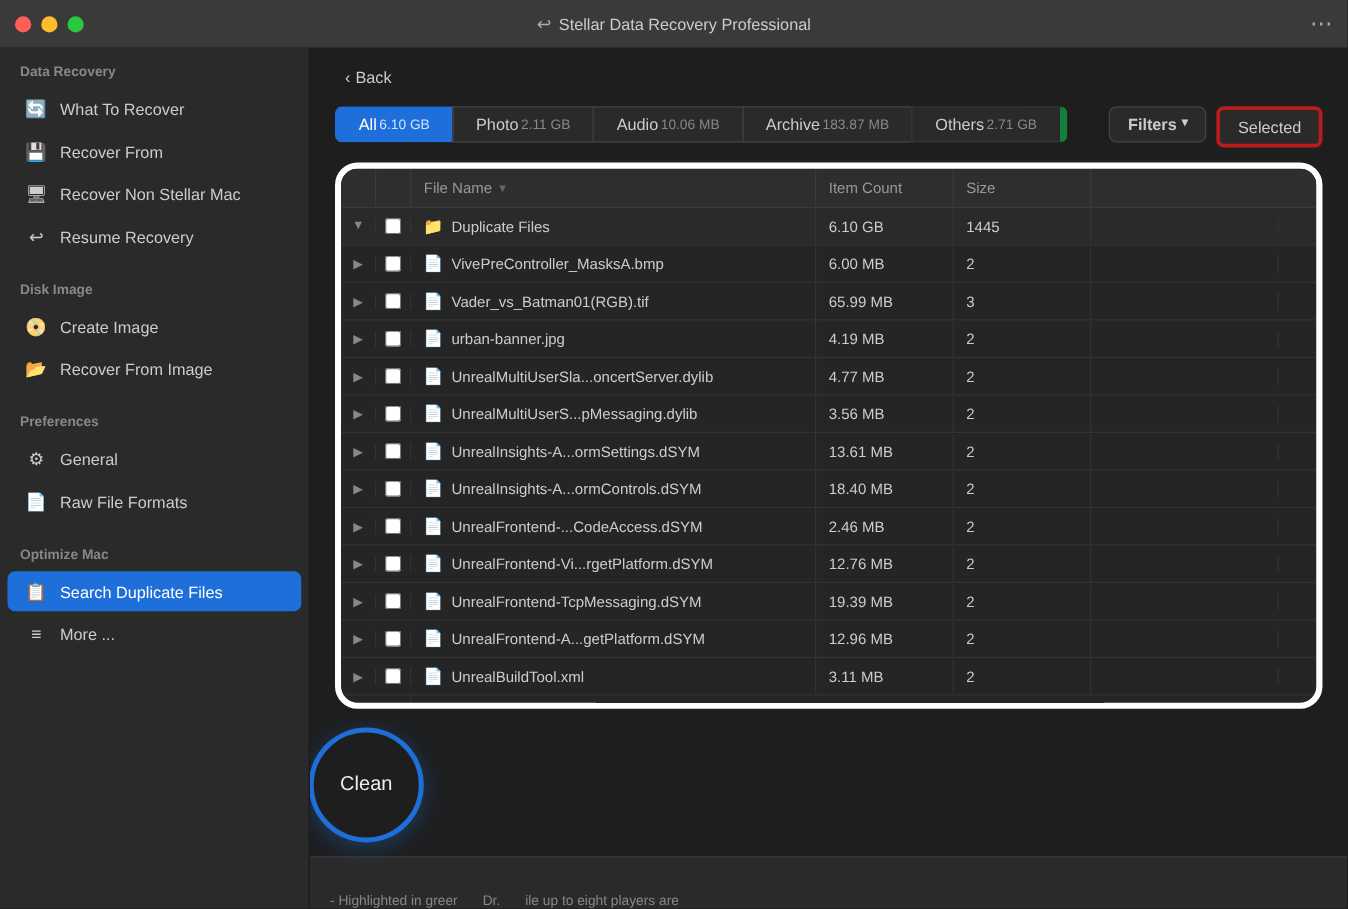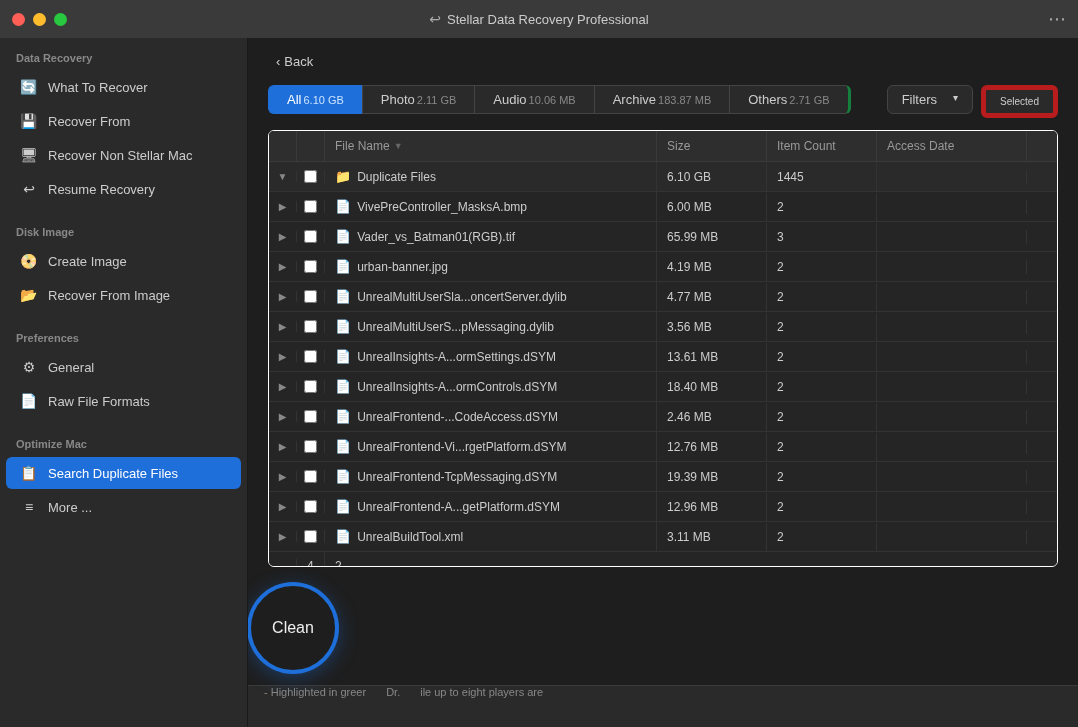--- a/index.html
+++ b/index.html
@@ -180,47 +180,48 @@
     }
     .filter-tab .tab-size {
       font-size: 11px;
       color: #888;
     }
     .filter-tab.active .tab-size { color: #cce4ff; }
     .filter-spacer { flex: 1; }
     .filters-btn {
       display: flex;
       align-items: flex-start;
-      gap: 16px;
+      gap: 4px;
       padding: 6px 14px;
       border: 1px solid #444;
       background: #2a2a2a;
       color: #ccc;
       font-size: 13px;
       border-radius: 6px;
       cursor: pointer;
       margin-right: 8px;
+      font-weight: bold;
     }
     .selected-btn {
       padding: 6px 14px;
-      border: 5px solid #b91c1c;
+      border: 3px solid #b91c1c;
       background: #2a2a2a;
       color: #ccc;
-      font-size: 10px;
+      font-size: 13px;
       border-radius: 6px;
       cursor: pointer;
     }
 
     
     .table-container {
       flex: 1;
       overflow-y: auto;
       margin: 12px 20px 0 20px;
-      border: 1px solid #ffffff;
-      border-radius: 6px;
+      border: 5px solid #ffffff;
+      border-radius: 18px;
       background: #252525;
     }
     .table-header {
       display: grid;
       grid-template-columns: 28px 28px 1fr 110px 110px 150px 30px;
       background: #2e2e2e;
       border-bottom: 1px solid #3a3a3a;
       position: sticky;
       top: 0;
       z-index: 10;
@@ -308,21 +309,21 @@
       align-items: center;
       justify-content: center;
     }
 
     
     .bottom-bar {
       height: 42px;
       background: #2a2a2a;
       border-top: 1px solid #3a3a3a;
       display: flex;
-      align-items: flex-start;
+      align-items: flex-end;
       gap: 20px;
       padding: 0 16px;
       font-size: 11px;
       color: #888;
       flex-shrink: 0;
     }
     .bottom-text { white-space: nowrap; overflow: hidden; }
 
     
     ::-webkit-scrollbar { width: 6px; }
@@ -428,21 +429,21 @@
         <span class="tab-size">2.11 GB</span>
       </div>
       <div class="filter-tab">
         <span>Audio</span>
         <span class="tab-size">10.06 MB</span>
       </div>
       <div class="filter-tab">
         <span>Archive</span>
         <span class="tab-size">183.87 MB</span>
       </div>
-      <div class="filter-tab" style="border-right:3px solid #15803d; border-radius: 0 6px 6px 0;">
+      <div class="filter-tab" style="border-right:6px solid #15803d; border-radius: 0 6px 6px 0;">
         <span>Others</span>
         <span class="tab-size">2.71 GB</span>
       </div>
       <div class="filter-spacer"></div>
       <button class="filters-btn">
         <span>Filters</span>
         <span style="font-size:10px;">▾</span>
       </button>
       <button class="selected-btn">
         <span>Selected</span>
@@ -451,27 +452,24 @@
 
     <div class="table-container">
       <div class="table-header">
         <div class="th"></div>
         <div class="th"></div>
         <div class="th">
           <span>File Name</span>
           <span class="sort-arrow">▼</span>
         </div>
         <div class="th">
-          <span>Size</span>
-        </div>
-        <div class="th">
           <span>Item Count</span>
         </div>
         <div class="th">
-          <span>Access Date</span>
+          <span>Size</span>
         </div>
         <div class="th"></div>
       </div>
 
       <div class="table-row group-row">
         <div class="td-expand">▼</div>
         <div class="td-check">
           <input type="checkbox" style="">
         </div>
         <div class="td td-filename">

